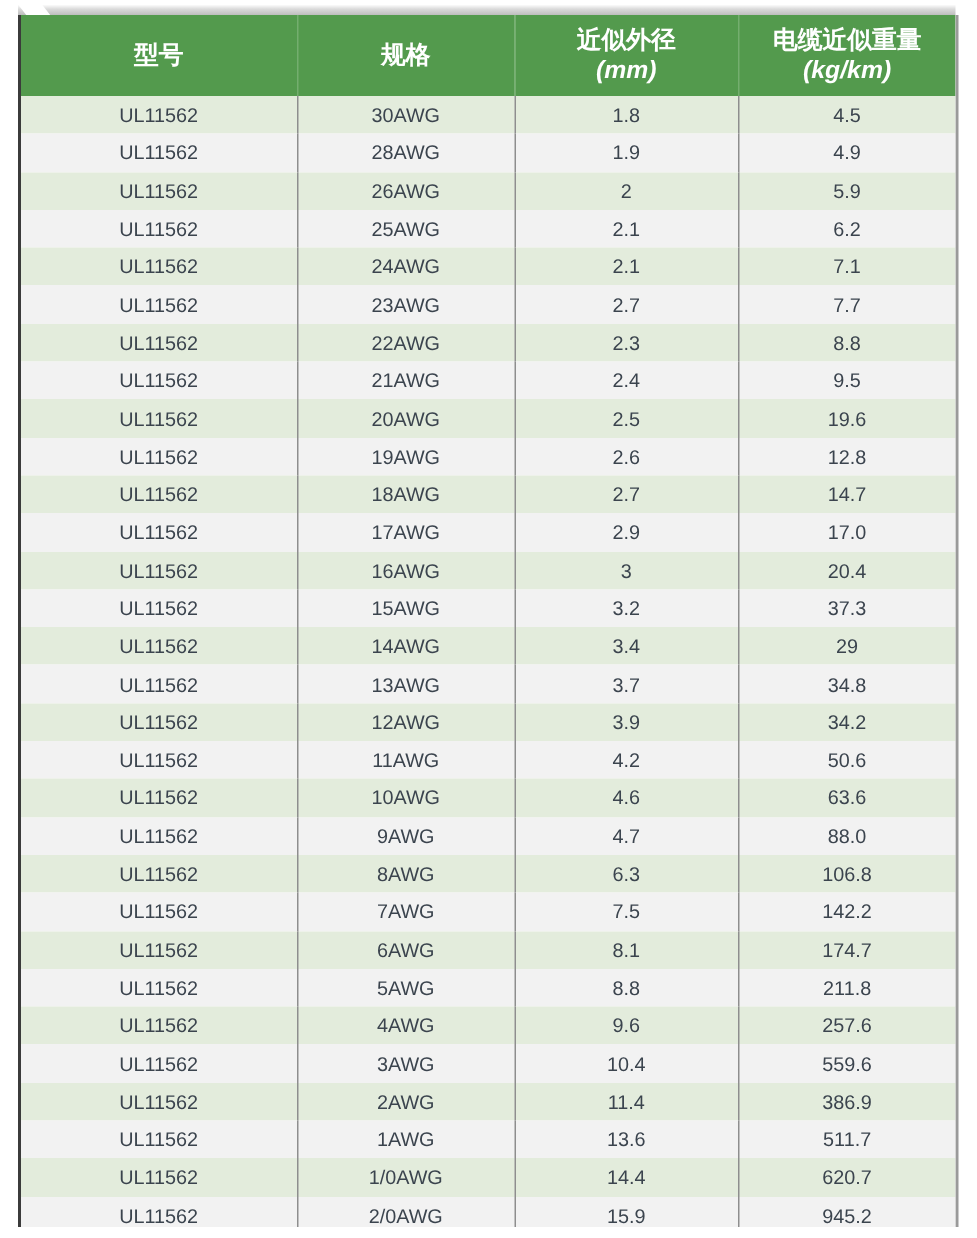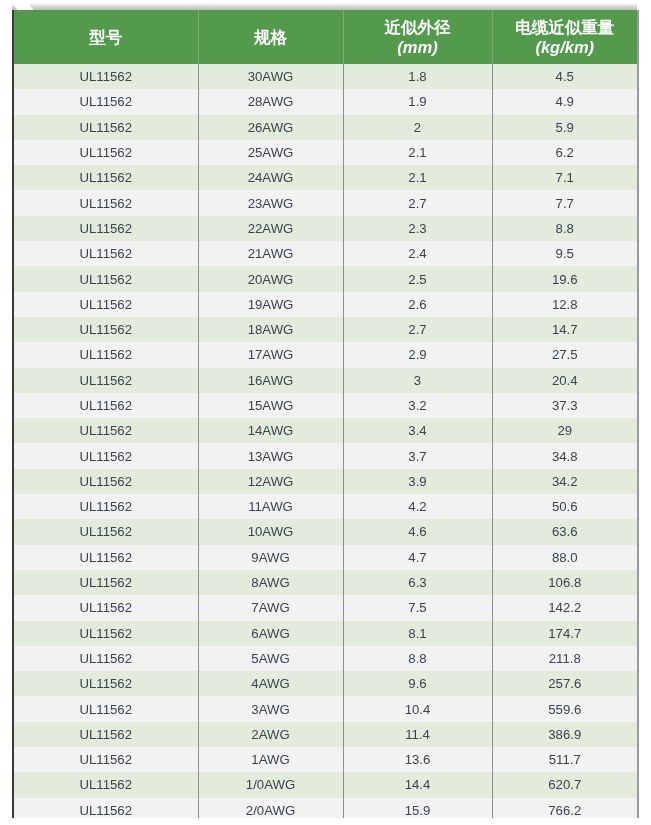--- a/index.html
+++ b/index.html
@@ -198,21 +198,21 @@
           <tr class="row-green">
             <td>UL11562</td>
             <td>18AWG</td>
             <td>2.7</td>
             <td>14.7</td>
           </tr>
           <tr class="row-grey">
             <td>UL11562</td>
             <td>17AWG</td>
             <td>2.9</td>
-            <td>27.5</td>
+            <td>17.0</td>
           </tr>
           <tr class="row-green">
             <td>UL11562</td>
             <td>16AWG</td>
             <td>3</td>
             <td>20.4</td>
           </tr>
           <tr class="row-grey">
             <td>UL11562</td>
             <td>15AWG</td>
@@ -306,19 +306,19 @@
           <tr class="row-green">
             <td>UL11562</td>
             <td>1/0AWG</td>
             <td>14.4</td>
             <td>620.7</td>
           </tr>
           <tr class="row-grey">
             <td>UL11562</td>
             <td>2/0AWG</td>
             <td>15.9</td>
-            <td>766.2</td>
+            <td>945.2</td>
           </tr>
         </tbody>
     </table>
   </div>
 
 </div>
 
 </body></html>

